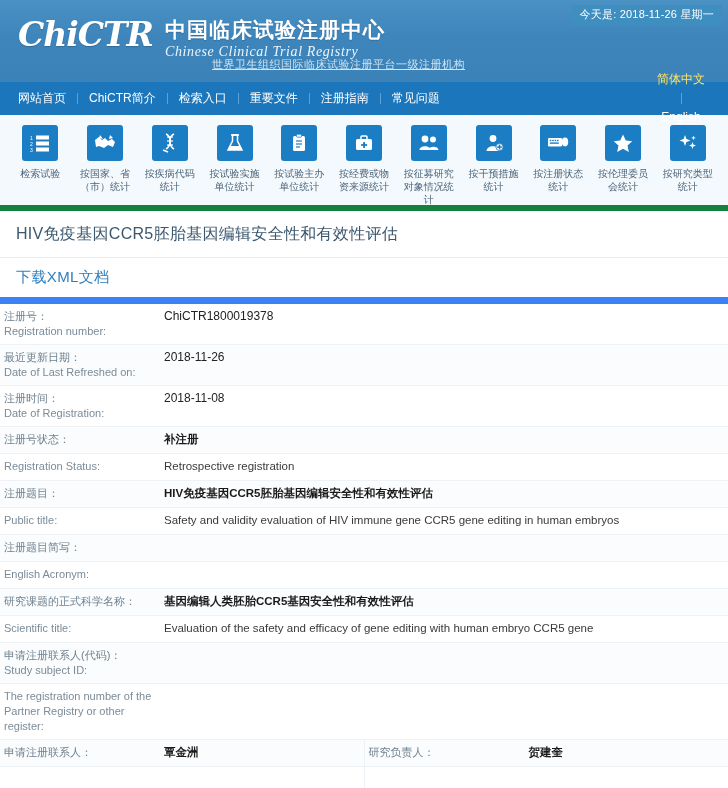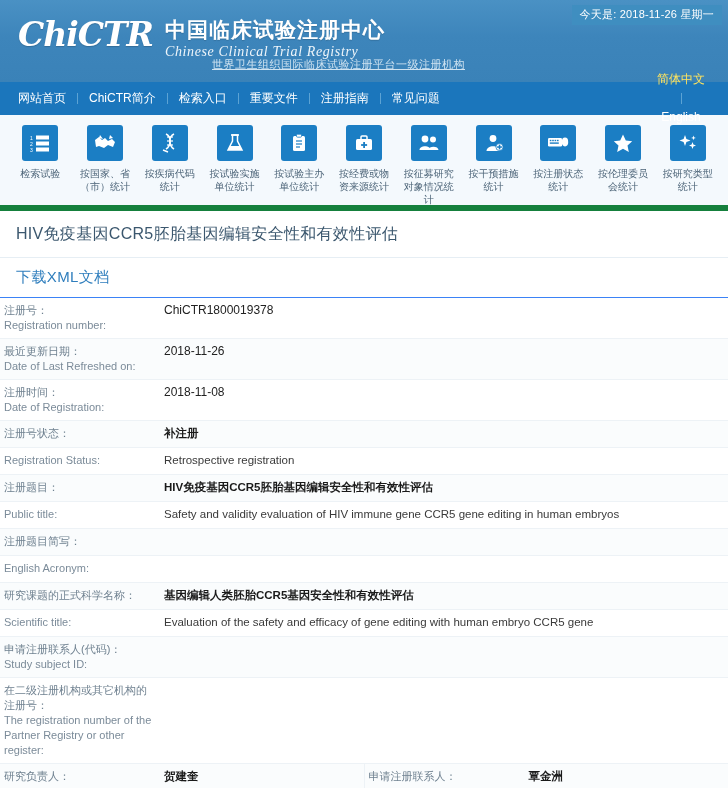--- a/index.html
+++ b/index.html
@@ -147,21 +147,21 @@
   
   .page-title {
     font-size: 16px;
     color: #3b576e;
     padding: 13px 16px 12px 16px;
     border-bottom: 1px solid #e6eef4;
     letter-spacing: .3px;
   }
   .xml-bar {
     padding: 10px 16px 10px 16px;
-    border-bottom: 1px solid #3b82f6;
+    border-bottom: 7px solid #3b82f6;
   }
   .xml-link {
     font-size: 15px;
     color: #2f7ebd;
     text-decoration: none;
     cursor: pointer;
     letter-spacing: .4px;
   }
 
   
@@ -511,60 +511,59 @@
           <span class="cn">申请注册联系人(代码)：</span>
           <span class="en">Study subject ID:</span>
         </div>
         <div class="val"></div>
       </div>
     </div>
 
     <div class="row">
       <div class="cellpair">
         <div class="lbl">
-          <span class="cn">在二级注册机构或其它机构的注册号：</span>
           <span class="en">The registration number of the Partner Registry or other register:</span>
         </div>
         <div class="val"></div>
       </div>
     </div>
 
     <div class="row shade">
       <div class="cellpair half">
         <div class="lbl">
+          <span class="cn">申请注册联系人：</span>
+        </div>
+        <div class="val">
+          <span class="cn">覃金洲</span>
+        </div>
+      </div>
+      <div class="cellpair half">
+        <div class="lbl">
           <span class="cn">研究负责人：</span>
         </div>
         <div class="val">
           <span class="cn">贺建奎</span>
         </div>
       </div>
+    </div>
+
+    <div class="row">
       <div class="cellpair half">
         <div class="lbl">
-          <span class="cn">申请注册联系人：</span>
-        </div>
-        <div class="val">
-          <span class="cn">覃金洲</span>
-        </div>
-      </div>
-    </div>
-
-    <div class="row">
+          
+        </div>
+        <div class="val">
+          
+        </div>
+      </div>
       <div class="cellpair half">
         <div class="lbl">
           
         </div>
         <div class="val">
           
         </div>
       </div>
-      <div class="cellpair half">
-        <div class="lbl">
-          
-        </div>
-        <div class="val">
-          
-        </div>
-      </div>
     </div>
 
   </div>
 
 </div>
 
 </body></html>

